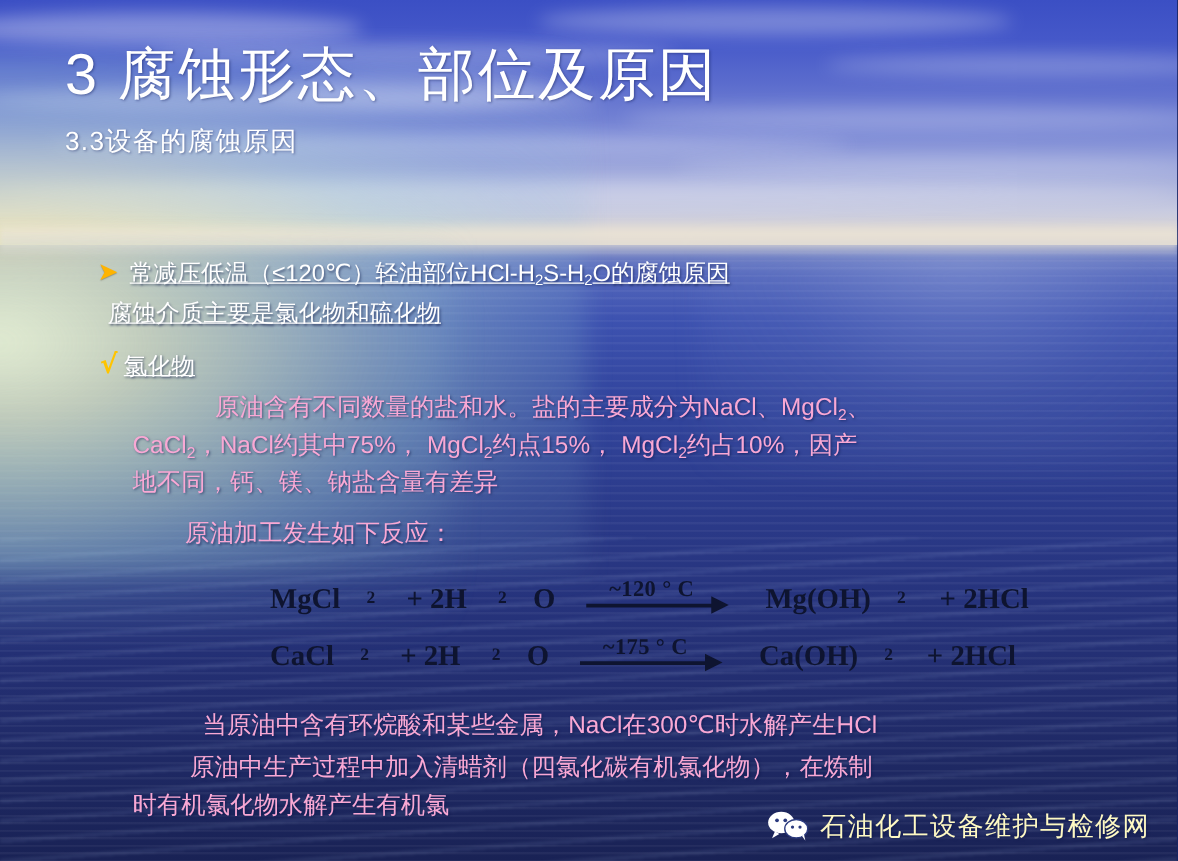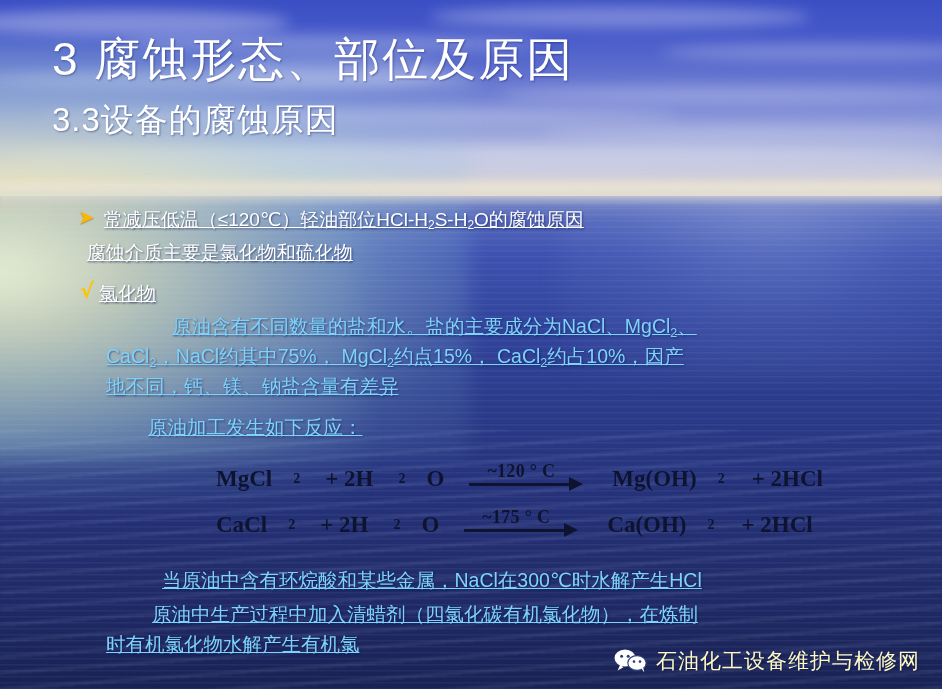--- a/index.html
+++ b/index.html
@@ -137,21 +137,21 @@
   .title-main {
     position:absolute; left:52px; top:36px;
     font-family:"Liberation Sans","DejaVu Sans", sans-serif;
     font-size:46px; line-height:1.0; color:#ffffff;
     letter-spacing:2px; white-space:nowrap;
     text-shadow:1px 1px 2px rgba(20,30,90,.45);
   }
   .title-sub {
     position:absolute; left:52px; top:103px;
     font-family:"Liberation Sans","DejaVu Sans", sans-serif;
-    font-size:33px; line-height:1.0; color:#ffffff;
+    font-size:21px; line-height:1.0; color:#ffffff;
     letter-spacing:1px; white-space:nowrap;
     text-shadow:1px 1px 2px rgba(20,30,90,.45);
   }
 
   .bullet-row { position:absolute; display:flex; align-items:flex-start; }
 
   .arrow-marker {
     color:#ffb400; font-size:20px; line-height:22px;
     margin-right:9px; flex:0 0 auto;
     text-shadow:0 1px 1px rgba(60,40,0,.35);
@@ -166,24 +166,23 @@
     color:#ffffff; font-size:19px; line-height:27px;
     text-shadow:1px 1px 2px rgba(10,20,70,.55);
     white-space:nowrap;
     text-decoration:underline;
   }
   .btext sub { font-size:12px; vertical-align:-3px; }
 
   .para {
     position:absolute;
     font-family:"Liberation Sans","DejaVu Sans", sans-serif;
-    color:#7dd3fc; font-size:19.5px; line-height:30px;
+    color:#f9a8d4; font-size:19.5px; line-height:30px;
     text-shadow:1px 1px 2px rgba(10,20,70,.55);
     white-space:nowrap;
-    text-decoration:underline;
   }
   .para sub { font-size:12.5px; vertical-align:-4px; }
 
   
   .eq {
     position:absolute;
     font-family:"Liberation Serif","DejaVu Serif", serif;
     font-weight:bold; color:#0e1430;
     font-size:23px; white-space:nowrap;
     display:flex; align-items:center;gap:19px;
@@ -263,21 +262,21 @@
       </div>
     </div>
 
     <div class="bullet-row" style="left:80px; top:280px;">
       <span class="check-marker">√</span>
       <div class="btext">氯化物</div>
     </div>
 
     <div class="para" style="left:172px; top:311px;"><span>原油含有不同数量的盐和水。盐的主要成分为NaCl、MgCl</span><sub>2</sub><span>、</span></div>
 
-    <div class="para" style="left:106px; top:341px;"><span>CaCl</span><sub>2</sub><span>，NaCl约其中75%，  MgCl</span><sub>2</sub><span>约点15%，  CaCl</span><sub>2</sub><span>约占10%，因产</span></div>
+    <div class="para" style="left:106px; top:341px;"><span>CaCl</span><sub>2</sub><span>，NaCl约其中75%，  MgCl</span><sub>2</sub><span>约点15%，  MgCl</span><sub>2</sub><span>约占10%，因产</span></div>
 
     <div class="para" style="left:148px; top:412px;">原油加工发生如下反应：</div>
 
     <div class="para" style="left:106px; top:371px;">地不同，钙、镁、钠盐含量有差异</div>
 
     <div class="eq" style="left:216px; top:466px;">
       <span>MgCl</span>
         <sub>2</sub>
       <span style="padding:0 4px;">+ 2H</span>
         <sub>2</sub>

